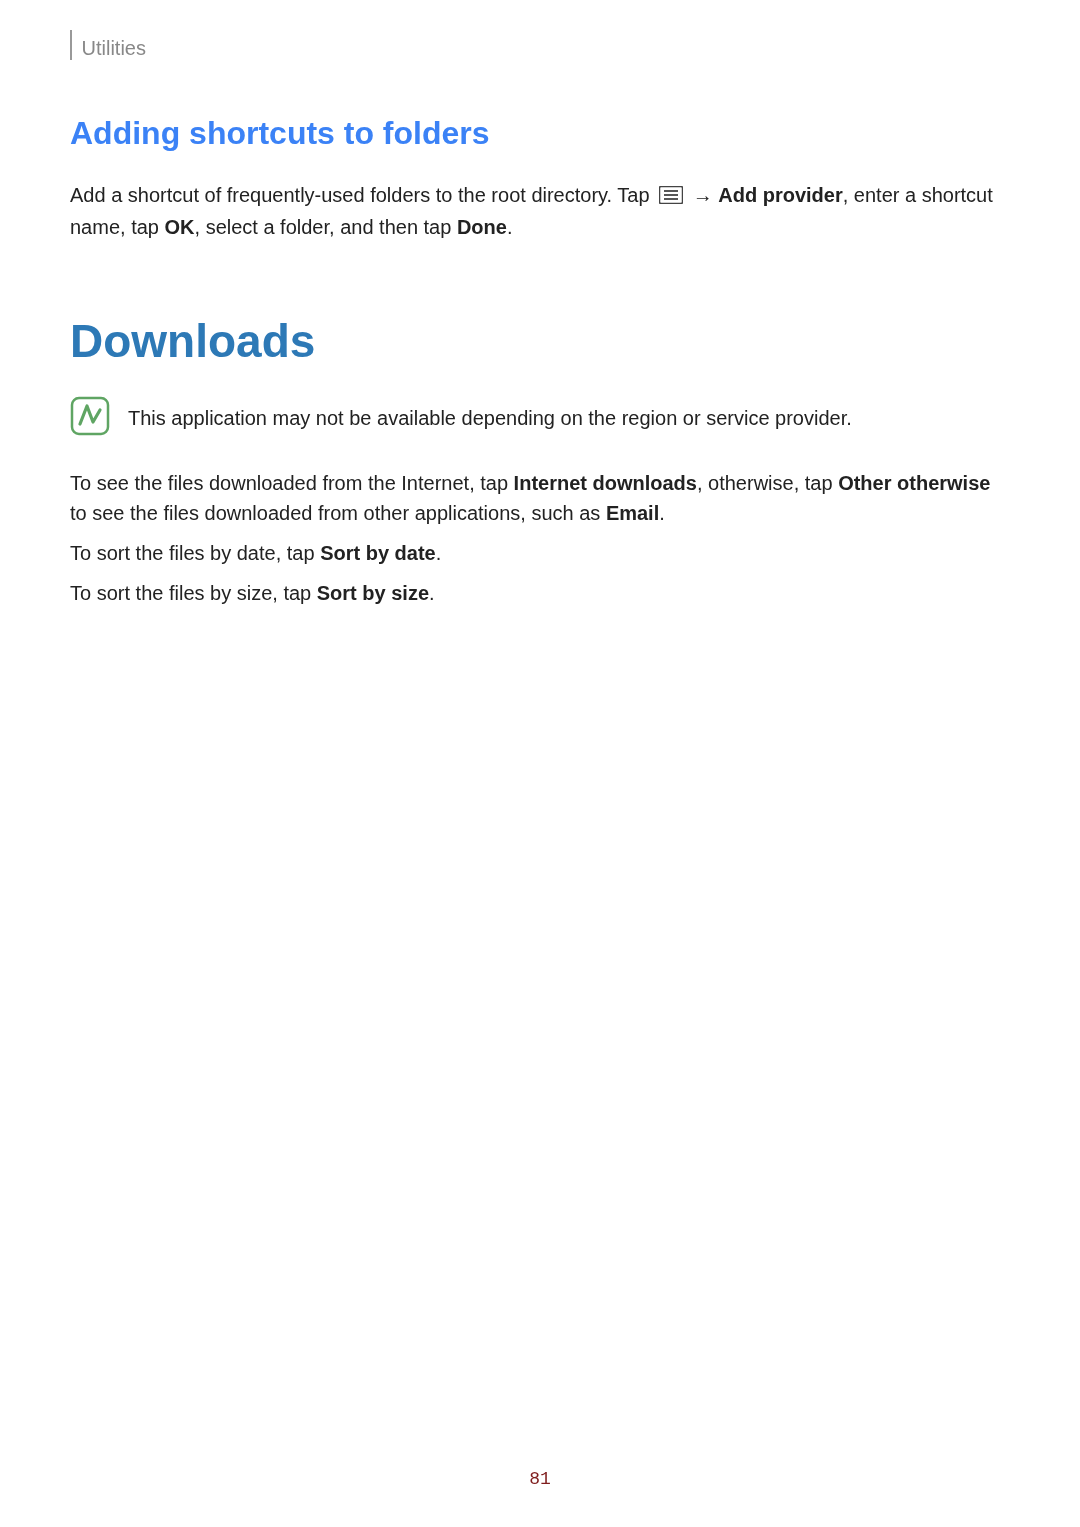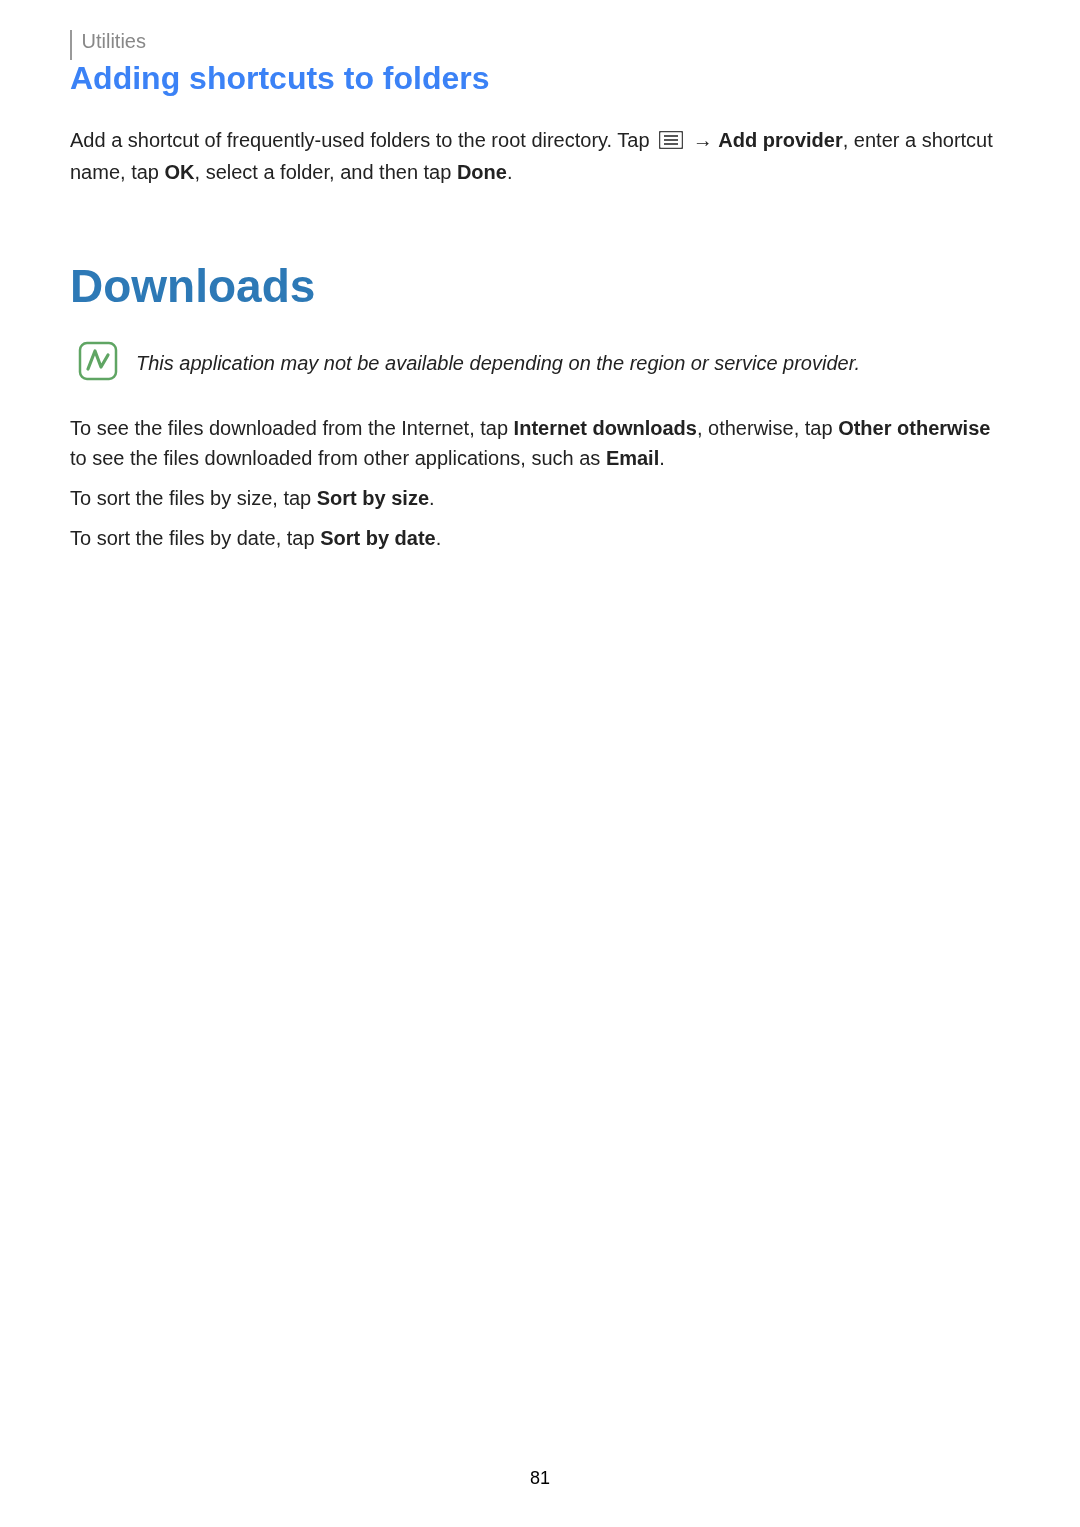--- a/index.html
+++ b/index.html
@@ -13,21 +13,22 @@
       background: #fff;
       font-family: "Segoe UI", Arial, sans-serif;
       color: #222;
       position: relative;
     }
     .page {
       padding: 30px 70px 0 70px;
     }
     .header-row {
       display: flex;
-      align-items: flex-start;
+      align-items: flex-end;
+      margin-bottom: 55px;
     }
     .vbar {
       width: 1.5px;
       height: 30px;
       background: #999;
       margin-right: 10px;
     }
     .section-label {
       color: #888;
       font-size: 20px;
@@ -56,40 +57,40 @@
     .h1 {
       color: #2d79b6;
       font-size: 46px;
       font-weight: 700;
       margin-top: 72px;
       margin-bottom: 28px;
     }
     .note-row {
       display: flex;
       align-items: center;
-      margin: 12px 0 28px 8px;
-      font-style: italic;
+      margin: 12px 0 28px 0;
     }
     .note-icon {
       flex: 0 0 auto;
       margin-right: 18px;
     }
     .note-text {
       font-size: 20px;
       line-height: 1.5;
       color: #222;
     }
     .page-number {
       position: absolute;
       bottom: 38px;
       left: 0;
       width: 100%;
       text-align: center;
-      color: #000000;
+      color: #7f1d1d;
       font-size: 18px;
+      font-family: Liberation Mono, monospace;
     }
   </style>
 </head>
 <body>
 
 <div class="page">
   <div class="header-row">
     <div class="vbar"></div>
     <span class="section-label">Utilities</span>
   </div>
@@ -118,21 +119,21 @@
     </span>
     <span class="note-text">This application may not be available depending on the region or service provider.</span>
   </div>
 
   <p class="para">
     <span>To see the files downloaded from the Internet, tap </span><span class="bold">Internet downloads</span><span>, otherwise, tap </span><span class="bold">Other otherwise</span><span> to see the files downloaded from other applications, such as </span><span class="bold">Email</span><span>.</span>
   </p>
 
 
   <p class="para">
-    <span>To sort the files by size, tap </span><span class="bold">Sort by size</span><span>.</span>
+    <span>To sort the files by date, tap </span><span class="bold">Sort by date</span><span>.</span>
   </p>
 
   <p class="para">
-    <span>To sort the files by date, tap </span><span class="bold">Sort by date</span><span>.</span>
+    <span>To sort the files by size, tap </span><span class="bold">Sort by size</span><span>.</span>
   </p>
 </div>
 
 <div class="page-number">81</div>
 
 </body></html>

